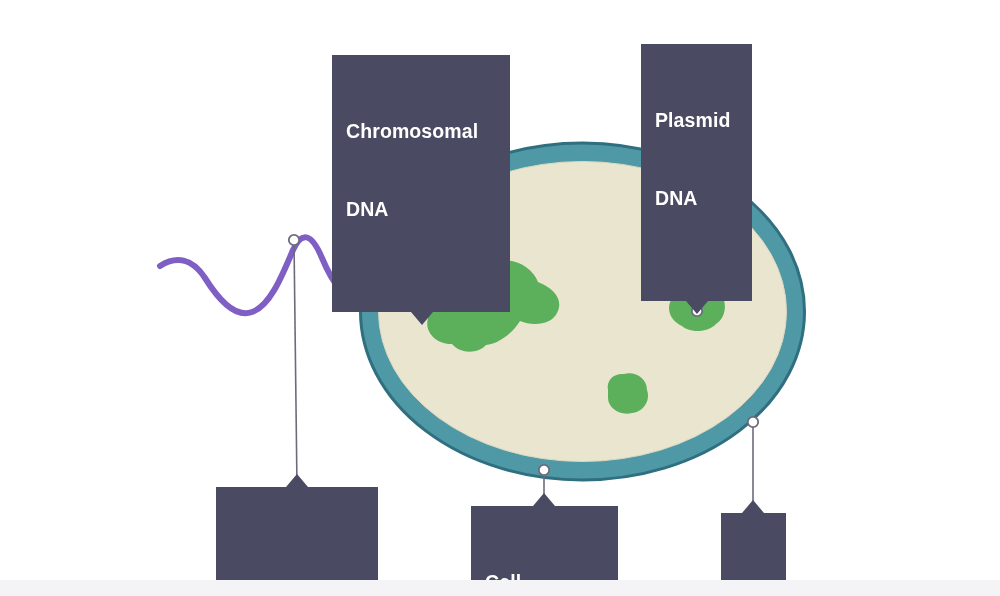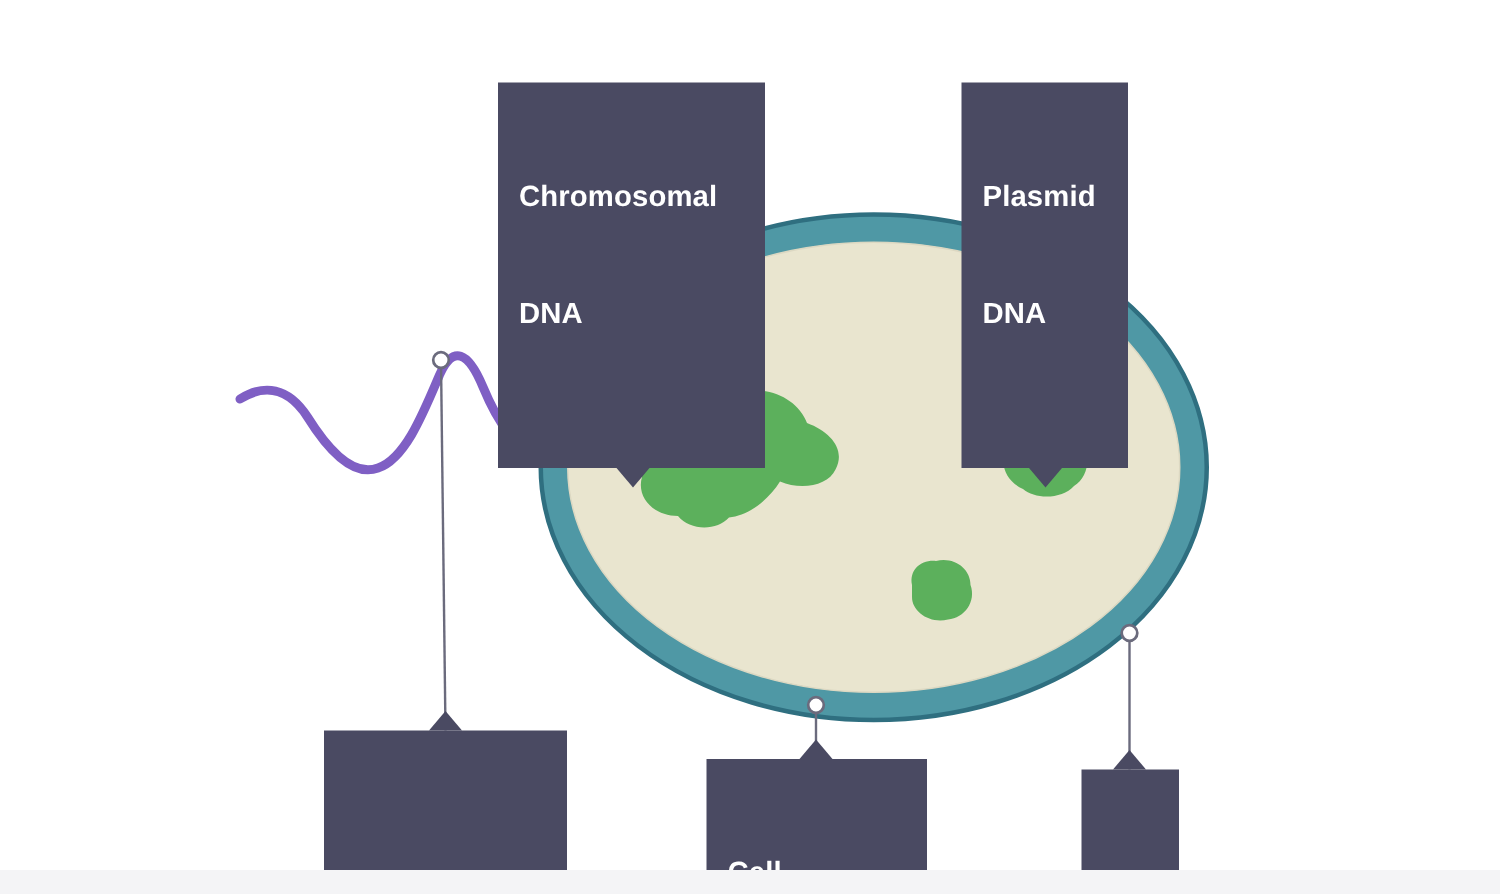--- a/index.html
+++ b/index.html
@@ -54,21 +54,21 @@
   .notch.down {
     border-top: 13px solid #4a4a62;
     bottom: -13px;
   }
   .notch.up {
     border-bottom: 13px solid #4a4a62;
     top: -13px;
   }
   
   #box-chromosomal { left: 332px; top: 55px;  width: 178px; }
-  #box-plasmid     { left: 641px; top: 55px;  width: 111px; }
+  #box-plasmid     { left: 641px; top: 44px;  width: 111px; }
   #box-flagellum   { left: 216px; top: 487px; width: 162px; }
   #box-membrane    { left: 471px; top: 506px; width: 147px; }
   #box-wall        { left: 721px; top: 513px; width: 65px;  }
 </style>
 </head>
 <body>
 
 <div id="canvas">
 
   <svg id="diagram-svg" viewBox="0 0 1000 596">

